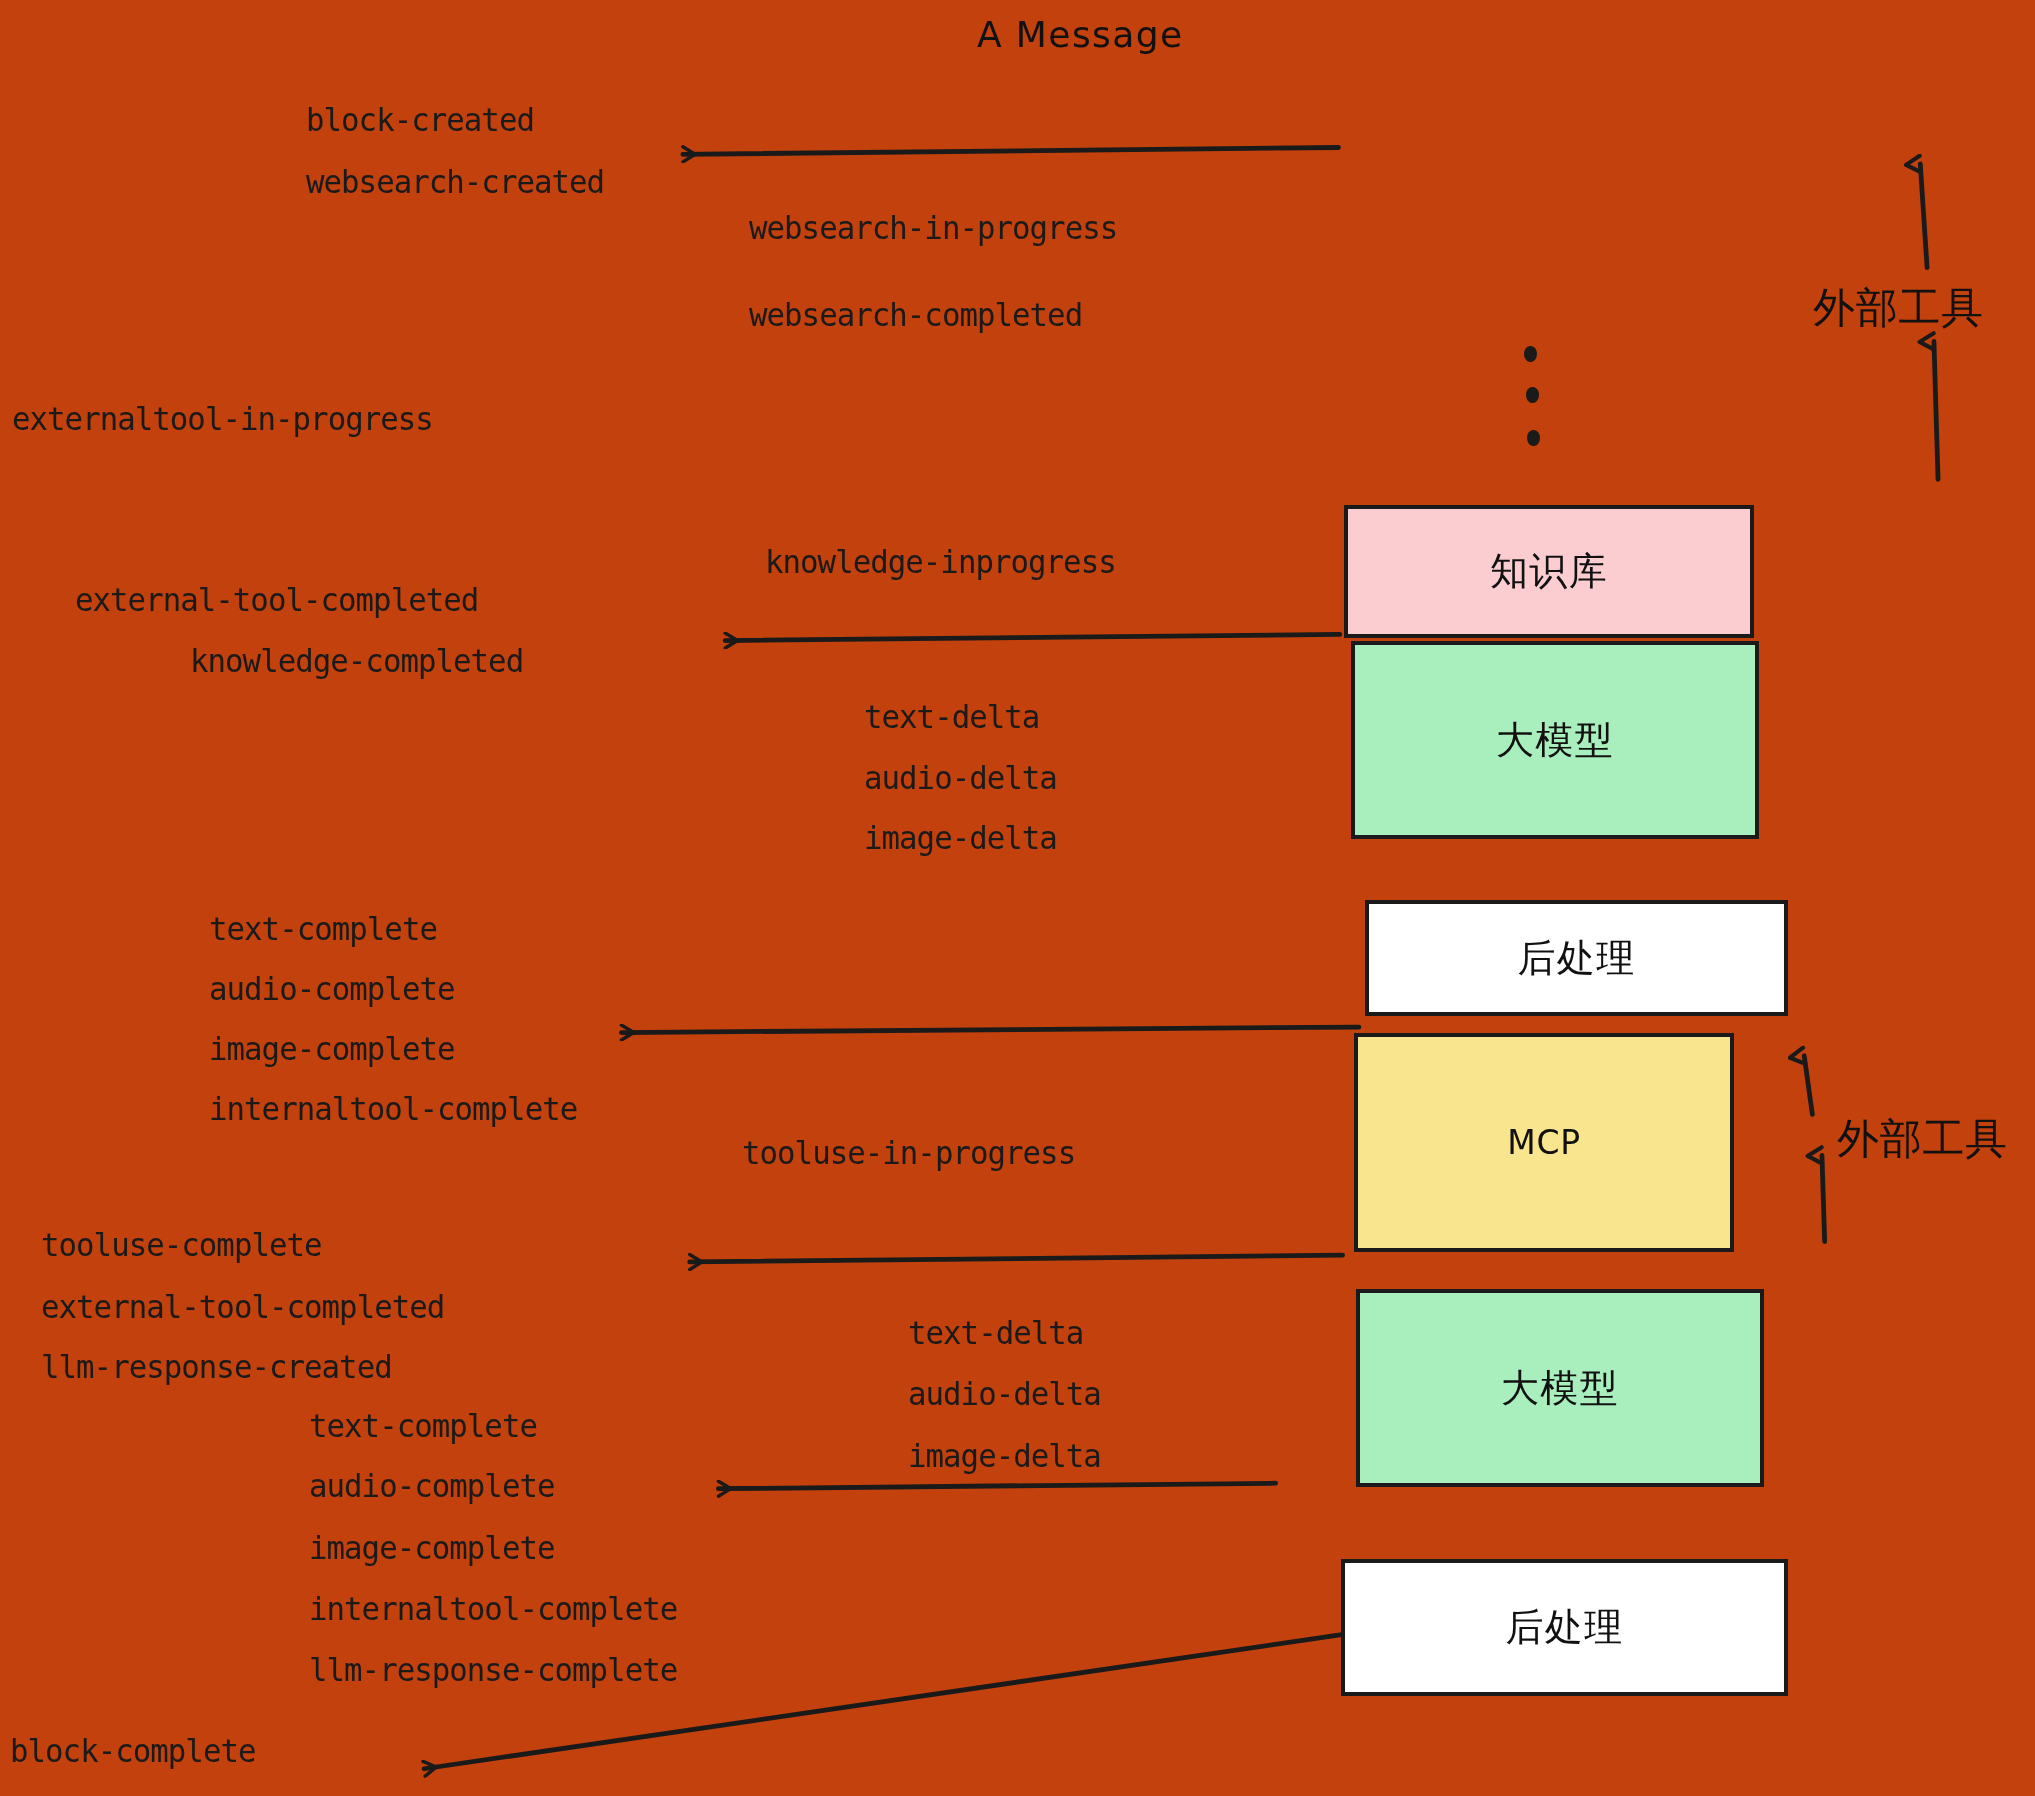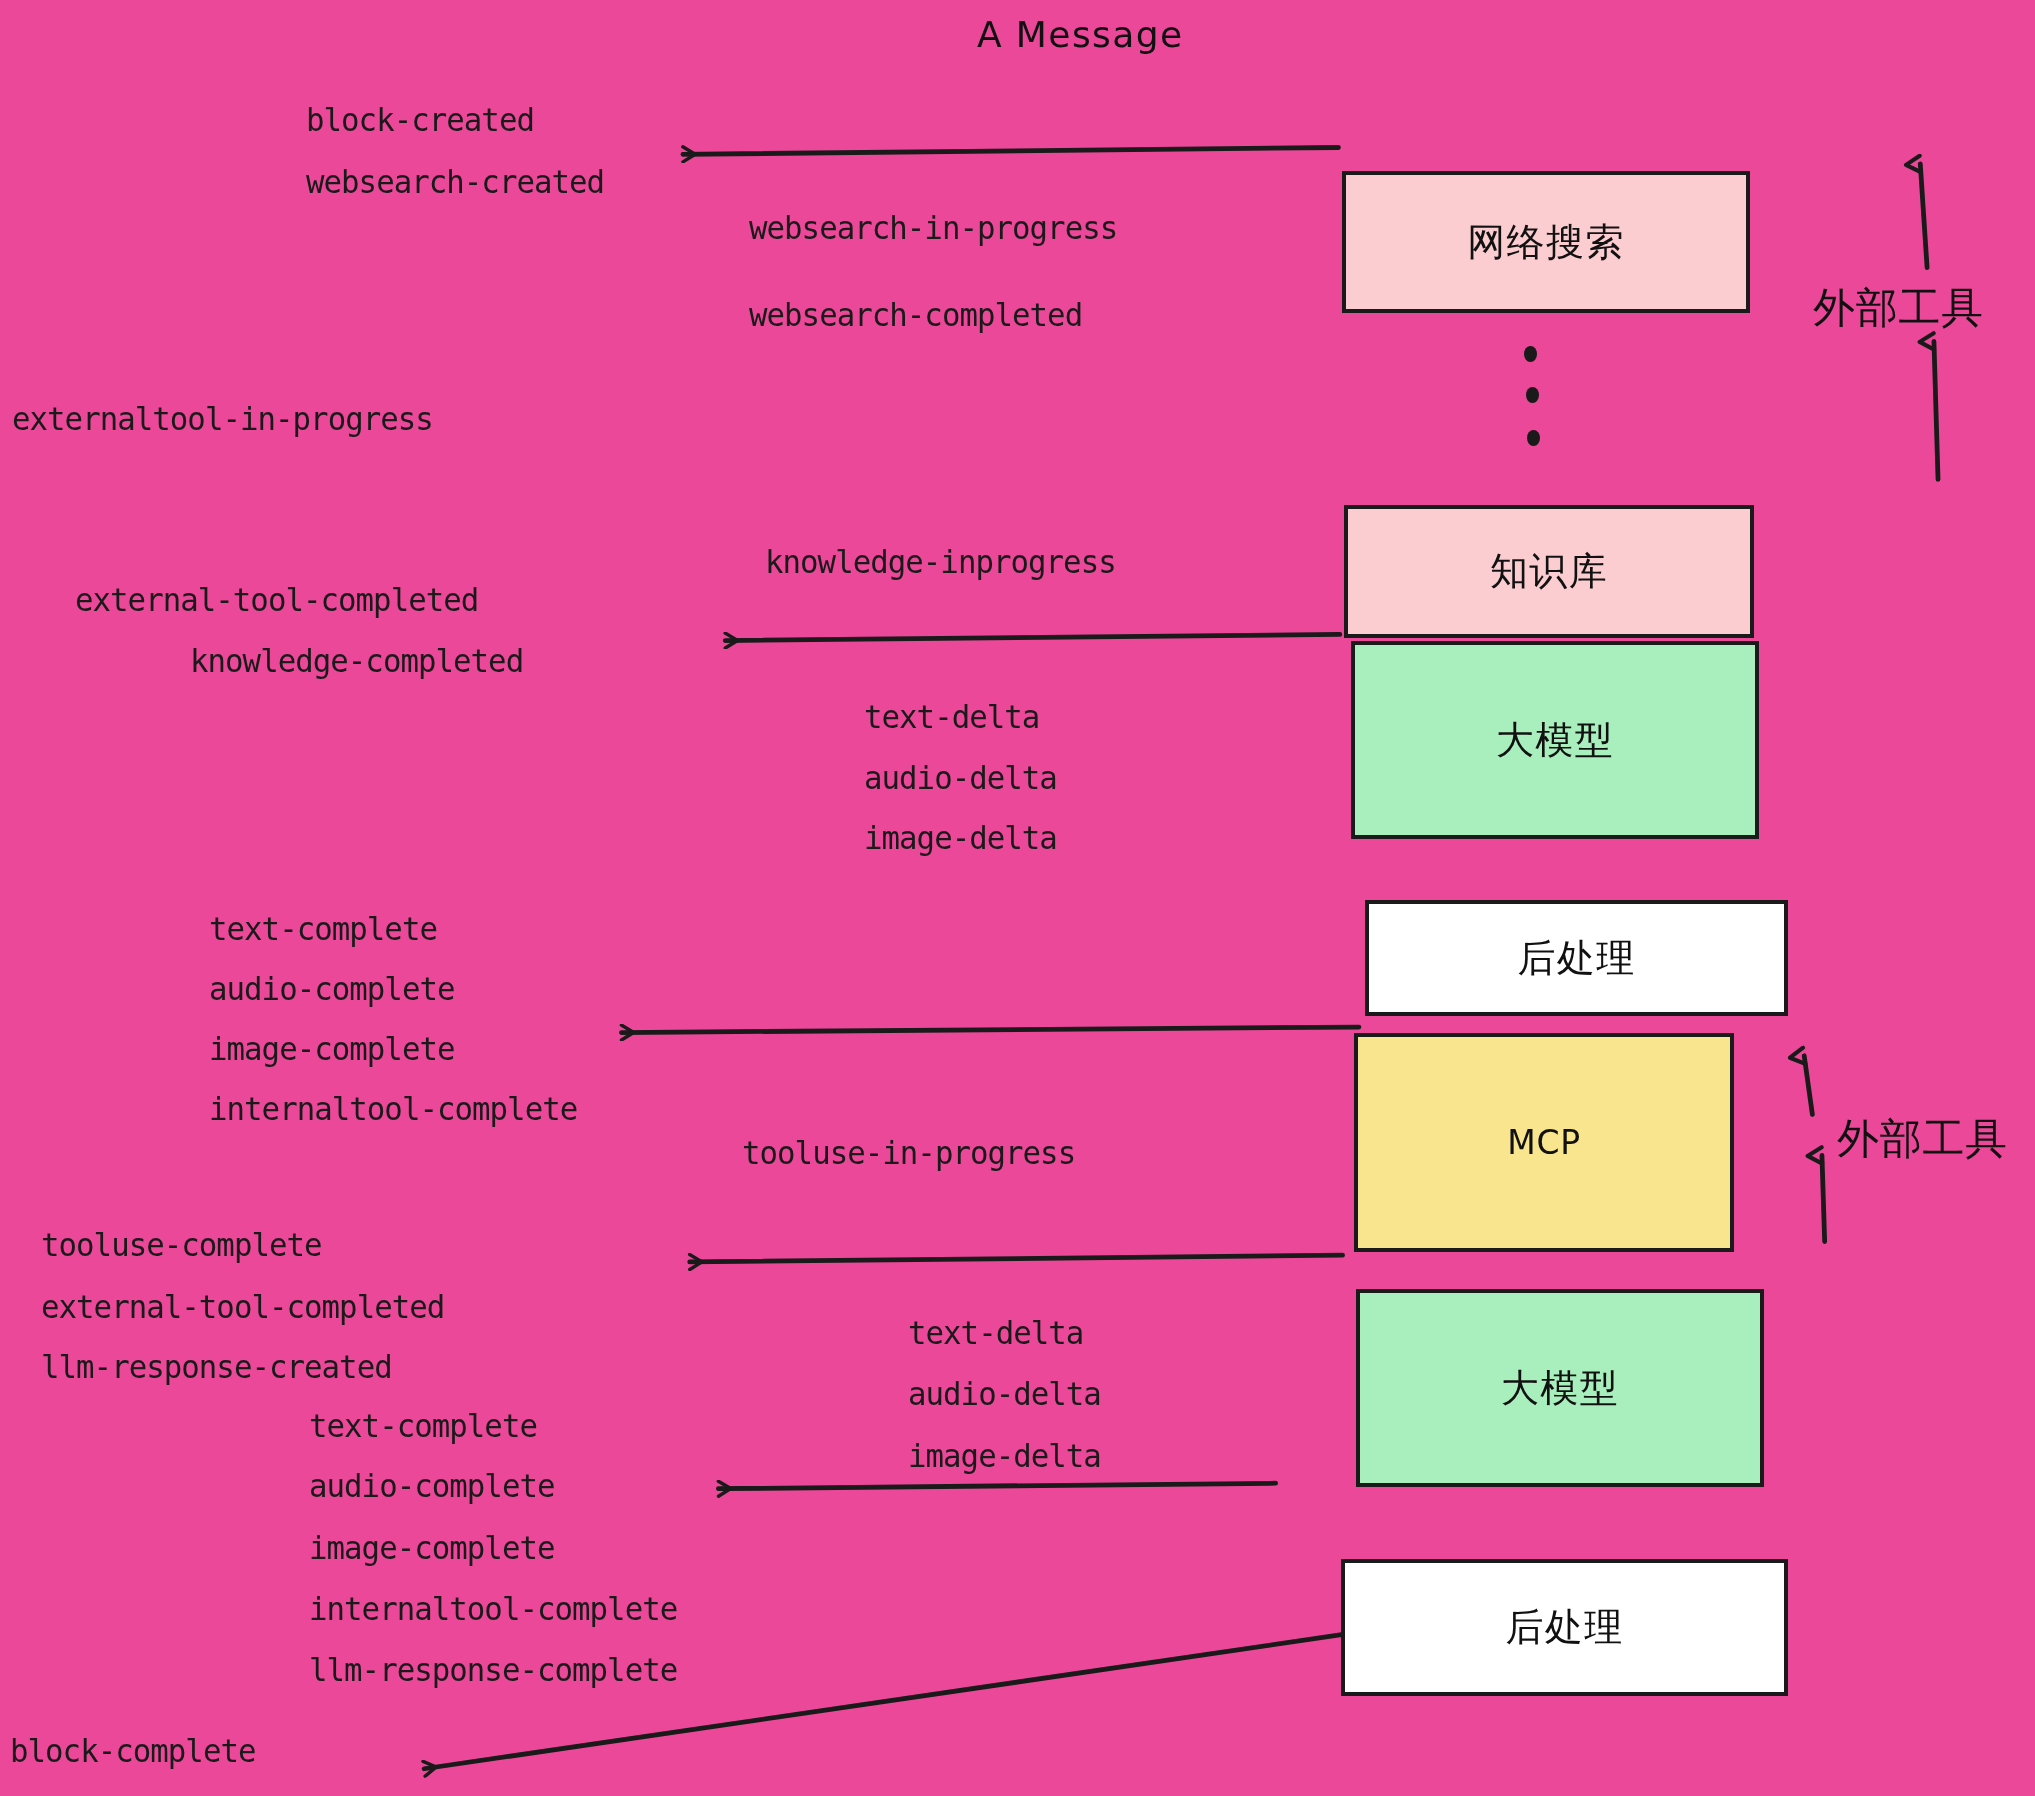--- a/index.html
+++ b/index.html
@@ -1,18 +1,18 @@
 <!DOCTYPE html>
 <html style="font-size:11px"><head>
 <meta charset="utf-8">
 <style>
   html,body{margin:0;padding:0;background:#ffffff;}
   body{width:2035px;height:1796px;overflow:hidden;
        font-family:"DejaVu Sans Mono","Liberation Mono",monospace;}
-  #stage{position:relative;width:2035px;height:1796px;background:#ec4899;}
+  #stage{position:relative;width:2035px;height:1796px;background:#c2410c;}
 
   
   .evt{
     position:absolute;
     font-family:"DejaVu Sans Mono","Liberation Mono",monospace;
     font-size:32px;
     line-height:1;
     color:#1a1a1a;
     white-space:nowrap;
     letter-spacing:-1px;
@@ -98,23 +98,20 @@
 
     <path d="M1977,2582 L620,2773" fill="none" stroke="#1a1a1a" stroke-width="7" marker-end="url(#ah)" stroke-linecap="round" transform="translate(0,-190) rotate(-0.3 1977 2582)"></path>
 
     <path d="M2822,392 L2812,240" fill="none" stroke="#1a1a1a" stroke-width="7" marker-end="url(#ahU)" stroke-linecap="round"></path>
     <path d="M2832,498 L2838,700" fill="none" stroke="#1a1a1a" stroke-width="7" marker-end="url(#ahU)" stroke-linecap="round" transform="rotate(180 2835 600)"></path>
 
     <path d="M2654,1632 L2642,1546" fill="none" stroke="#1a1a1a" stroke-width="7" marker-end="url(#ahU)" stroke-linecap="round"></path>
     <path d="M2668,1692 L2672,1818" fill="none" stroke="#1a1a1a" stroke-width="7" marker-end="url(#ahU)" stroke-linecap="round" transform="rotate(180 2670 1755)"></path>
   </svg>
 
-  <div class="box" style="left:1342px;top:171px;width:408px;height:142px;background:#fbcdd0;">
-    <span class="lbl">网络搜索</span>
-  </div>
 
   <div class="box" style="left:1344px;top:505px;width:410px;height:133px;background:#fbcdd0;">
     <span class="lbl">知识库</span>
   </div>
 
   <div class="box" style="left:1351px;top:641px;width:408px;height:198px;background:#a9eebd;">
     <span class="lbl">大模型</span>
   </div>
 
   <div class="box" style="left:1365px;top:900px;width:423px;height:116px;background:#ffffff;">

